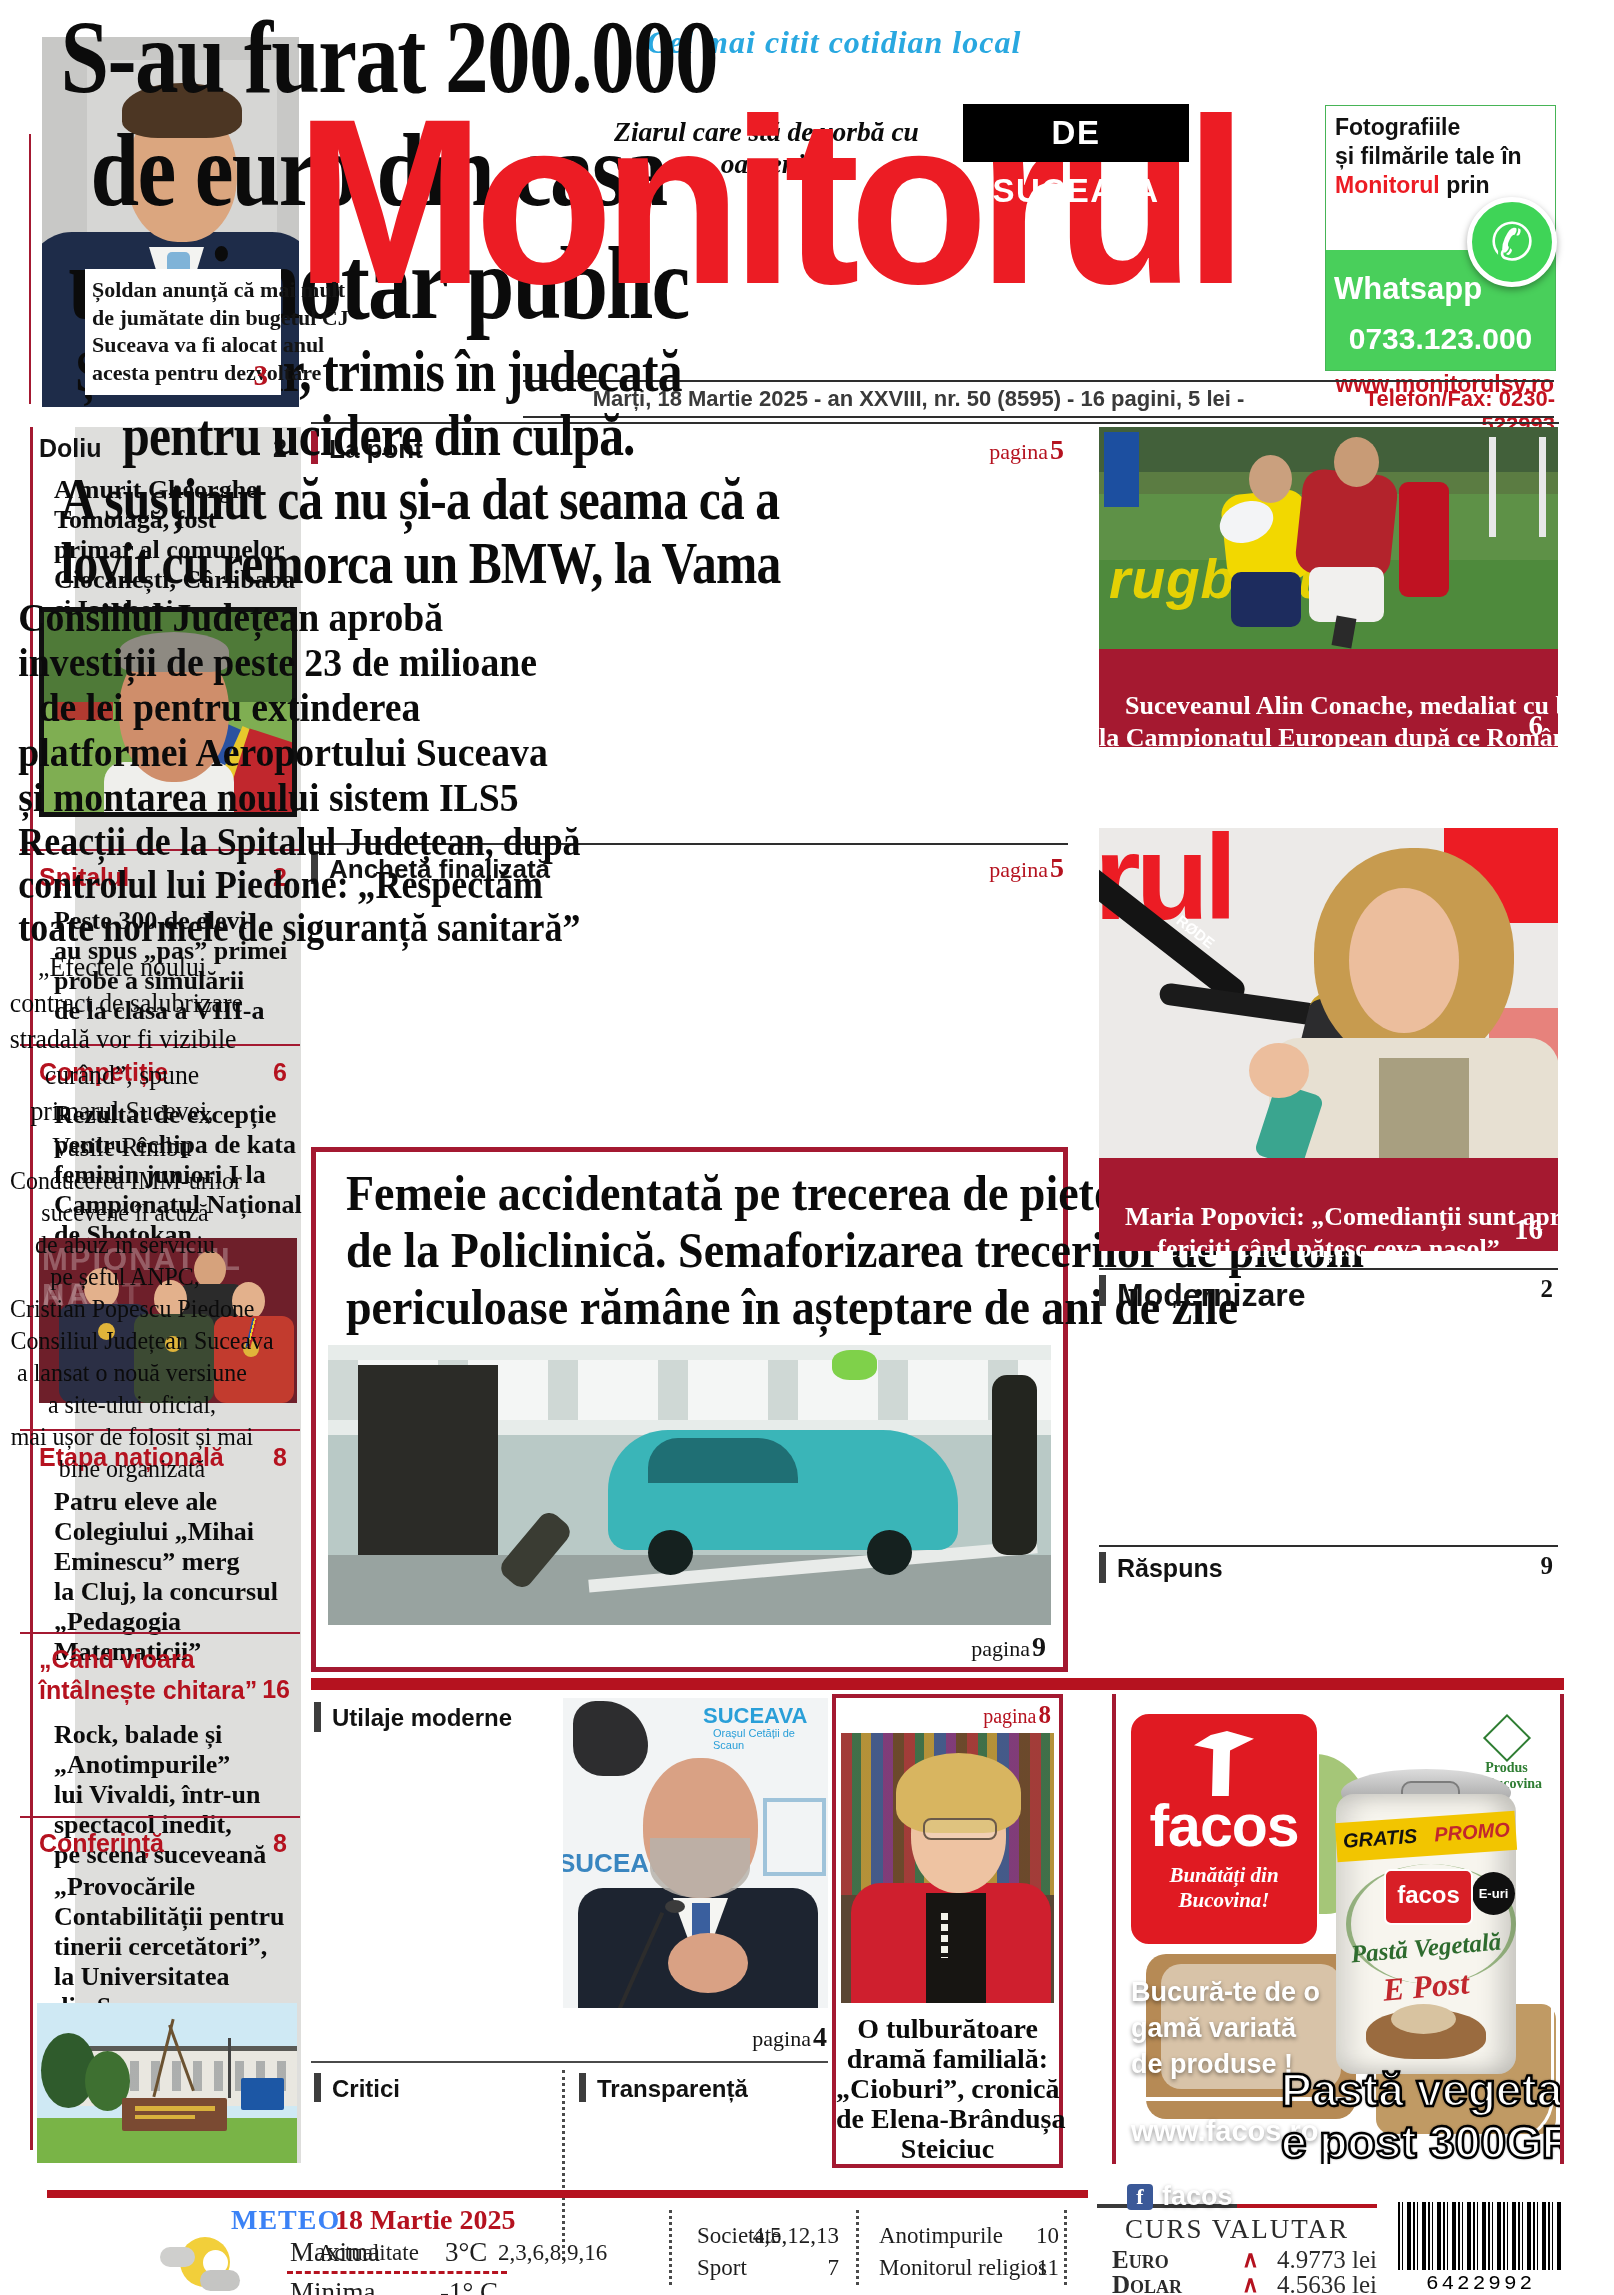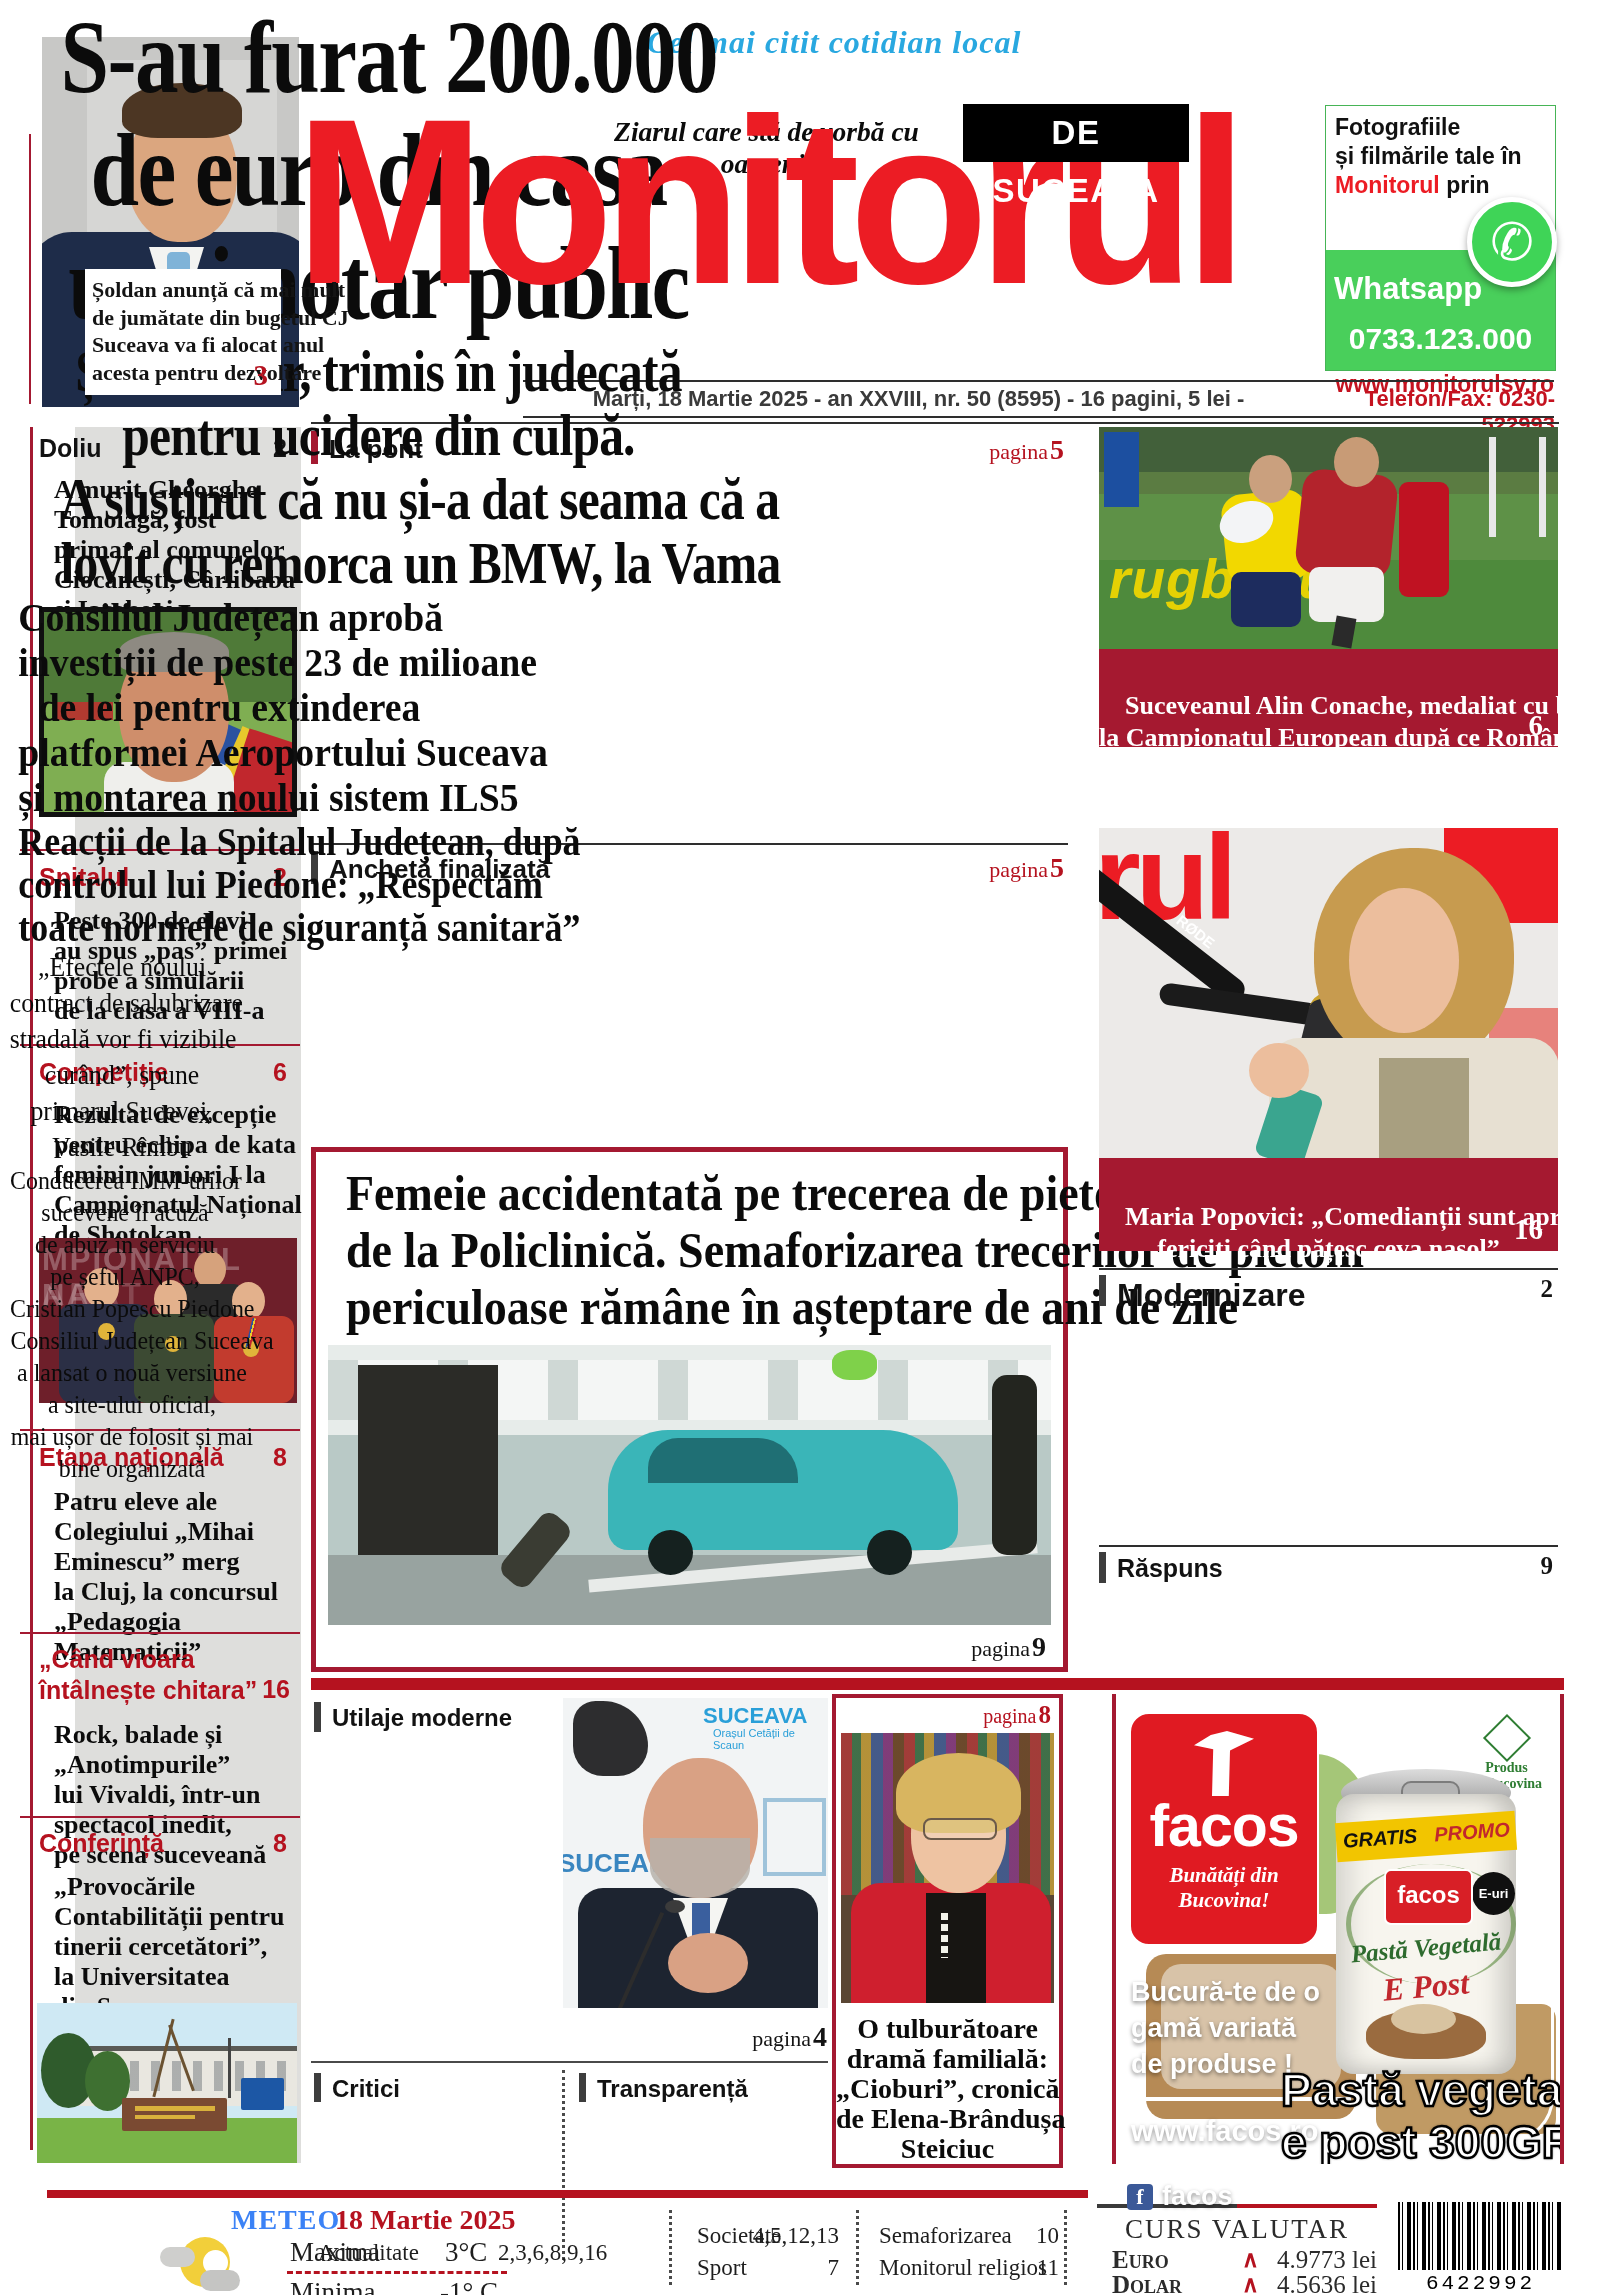--- a/index.html
+++ b/index.html
@@ -454,21 +454,21 @@
   <div class="abs" style="left:697px;top:2223px;width:125px;">
     <div class="ftxt">Societate</div>
     <div class="ftxt" style="margin-top:6px;">Sport</div>
   </div>
   <div class="abs" style="left:739px;top:2223px;width:100px;text-align:right;">
     <div class="ftxt">4,5,12,13</div>
     <div class="ftxt" style="margin-top:6px;">7</div>
   </div>
   <div class="dotv" style="left:856px;top:2210px;height:75px;"></div>
   <div class="abs" style="left:879px;top:2223px;width:170px;">
-    <div class="ftxt">Semaforizarea</div>
+    <div class="ftxt">Anotimpurile</div>
     <div class="ftxt" style="margin-top:6px;">Monitorul religios</div>
   </div>
   <div class="abs" style="left:999px;top:2223px;width:60px;text-align:right;">
     <div class="ftxt">10</div>
     <div class="ftxt" style="margin-top:6px;">11</div>
   </div>
   <div class="dotv" style="left:1064px;top:2210px;height:75px;"></div>
 
   <div class="abs" style="left:1097px;top:2204px;width:280px;height:89px;">
     <div class="abs" style="left:0;top:0;width:140px;height:4px;background:#3a3a3a;"></div>

